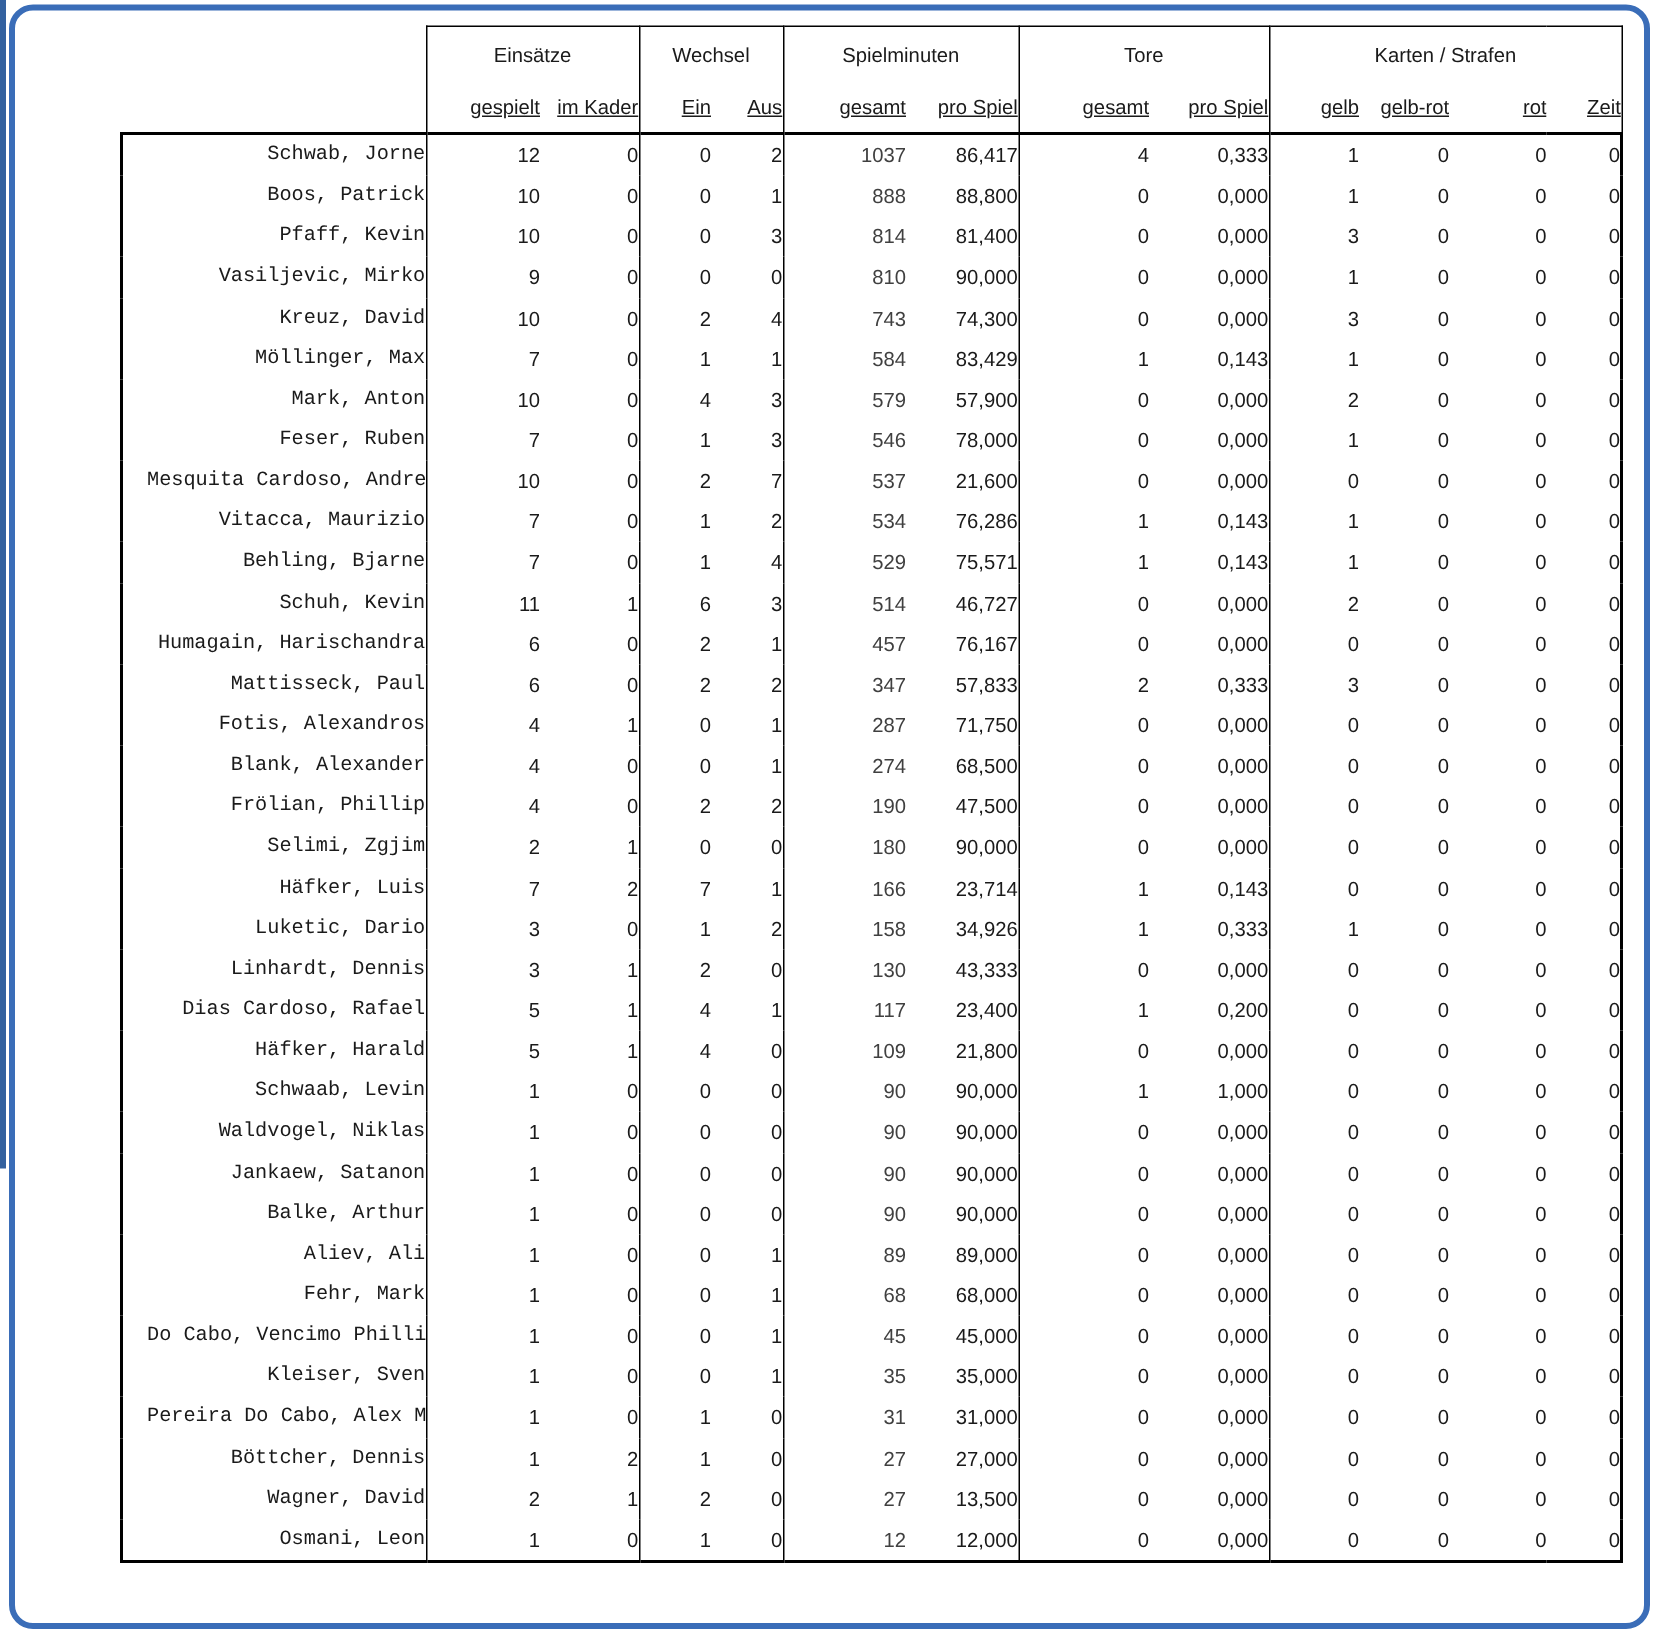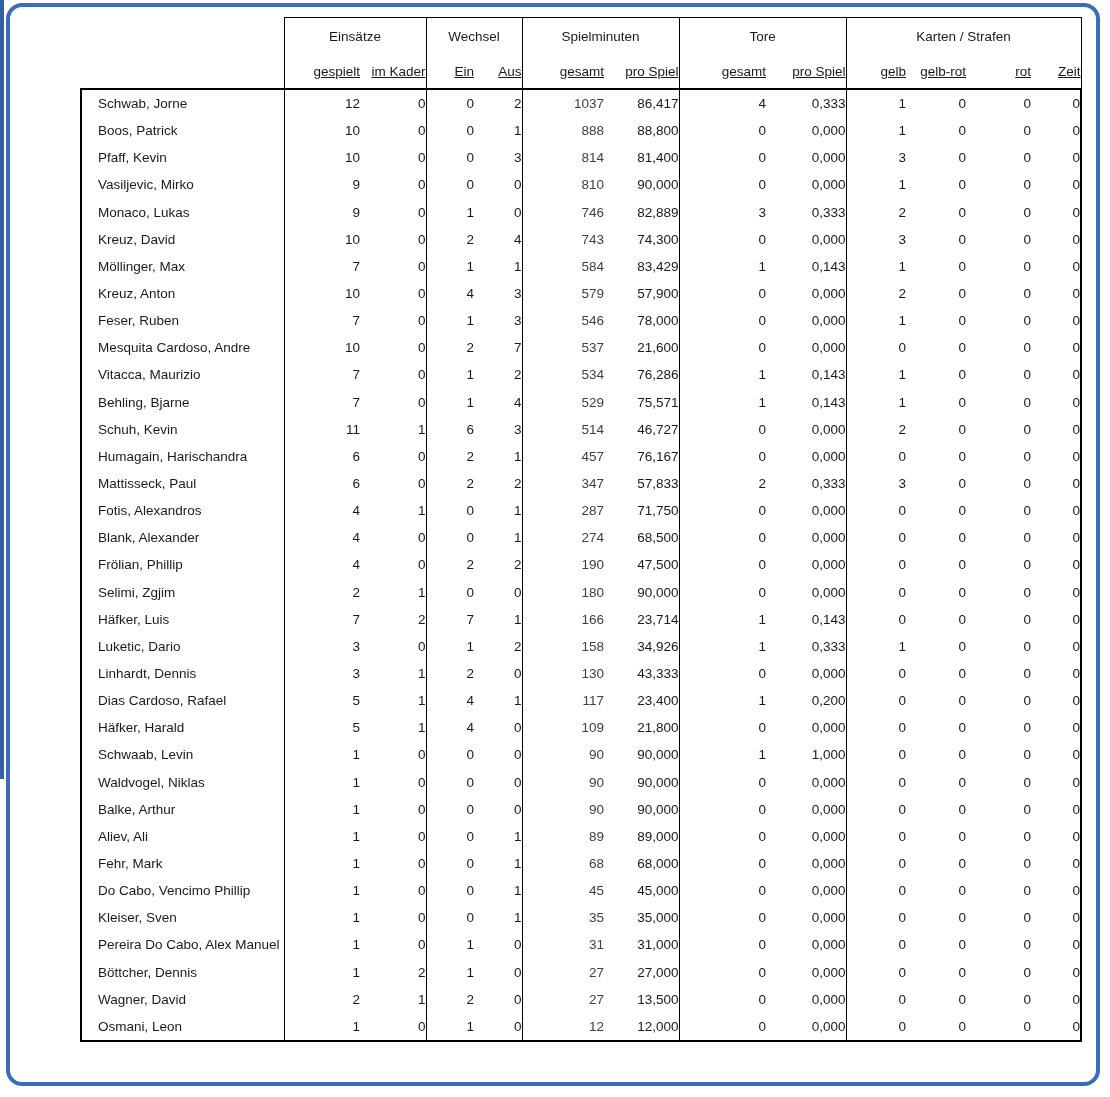--- a/index.html
+++ b/index.html
@@ -64,23 +64,24 @@
   tr.sub-row th {
     height: 34px;
     text-align: right;
     border-bottom: 2px solid #000;
     text-decoration: underline;
   }
   tr.sub-row th.blank { border-left: none; border-top: none; border-right: none; }
   
   tbody td { height: 27.15px; }
   tbody td.c-name {
-    text-align: left;
+    text-align: right;
     padding-left: 16px;
     border-left: 2px solid #000;
+    font-family: Liberation Mono, monospace;
   }
   td.num, th.num { text-align: right; }
   .gs  { border-left: 1px solid #000; }   
   .oeR { border-right: 2px solid #000; }  
   .heR { border-right: 1px solid #000; }  
   tbody tr:last-child td { border-bottom: 2px solid #000; }
   .blue { color: #404040; }
   
   .p14 { padding-right: 14px; }
   .p12 { padding-right: 12px; }
@@ -193,35 +194,20 @@
           <td class="num p5 gs blue">810</td>
           <td class="num p12">90,000</td>
           <td class="num p8 gs">0</td>
           <td class="num p5">0,000</td>
           <td class="num p7 gs">1</td>
           <td class="num p5">0</td>
           <td class="num p10">0</td>
           <td class="num p4 oeR">0</td>
         </tr>
         <tr>
-          <td class="c-name">Monaco, Lukas</td>
-          <td class="num p14 gs">9</td>
-          <td class="num p4">0</td>
-          <td class="num p11 gs">1</td>
-          <td class="num p4">0</td>
-          <td class="num p5 gs blue">746</td>
-          <td class="num p12">82,889</td>
-          <td class="num p8 gs">3</td>
-          <td class="num p5">0,333</td>
-          <td class="num p7 gs">2</td>
-          <td class="num p5">0</td>
-          <td class="num p10">0</td>
-          <td class="num p4 oeR">0</td>
-        </tr>
-        <tr>
           <td class="c-name">Kreuz, David</td>
           <td class="num p14 gs">10</td>
           <td class="num p4">0</td>
           <td class="num p11 gs">2</td>
           <td class="num p4">4</td>
           <td class="num p5 gs blue">743</td>
           <td class="num p12">74,300</td>
           <td class="num p8 gs">0</td>
           <td class="num p5">0,000</td>
           <td class="num p7 gs">3</td>
@@ -238,21 +224,21 @@
           <td class="num p5 gs blue">584</td>
           <td class="num p12">83,429</td>
           <td class="num p8 gs">1</td>
           <td class="num p5">0,143</td>
           <td class="num p7 gs">1</td>
           <td class="num p5">0</td>
           <td class="num p10">0</td>
           <td class="num p4 oeR">0</td>
         </tr>
         <tr>
-          <td class="c-name">Kreuz, Anton</td>
+          <td class="c-name">Mark, Anton</td>
           <td class="num p14 gs">10</td>
           <td class="num p4">0</td>
           <td class="num p11 gs">4</td>
           <td class="num p4">3</td>
           <td class="num p5 gs blue">579</td>
           <td class="num p12">57,900</td>
           <td class="num p8 gs">0</td>
           <td class="num p5">0,000</td>
           <td class="num p7 gs">2</td>
           <td class="num p5">0</td>
@@ -523,20 +509,35 @@
           <td class="num p5 gs blue">90</td>
           <td class="num p12">90,000</td>
           <td class="num p8 gs">0</td>
           <td class="num p5">0,000</td>
           <td class="num p7 gs">0</td>
           <td class="num p5">0</td>
           <td class="num p10">0</td>
           <td class="num p4 oeR">0</td>
         </tr>
         <tr>
+          <td class="c-name">Jankaew, Satanon</td>
+          <td class="num p14 gs">1</td>
+          <td class="num p4">0</td>
+          <td class="num p11 gs">0</td>
+          <td class="num p4">0</td>
+          <td class="num p5 gs blue">90</td>
+          <td class="num p12">90,000</td>
+          <td class="num p8 gs">0</td>
+          <td class="num p5">0,000</td>
+          <td class="num p7 gs">0</td>
+          <td class="num p5">0</td>
+          <td class="num p10">0</td>
+          <td class="num p4 oeR">0</td>
+        </tr>
+        <tr>
           <td class="c-name">Balke, Arthur</td>
           <td class="num p14 gs">1</td>
           <td class="num p4">0</td>
           <td class="num p11 gs">0</td>
           <td class="num p4">0</td>
           <td class="num p5 gs blue">90</td>
           <td class="num p12">90,000</td>
           <td class="num p8 gs">0</td>
           <td class="num p5">0,000</td>
           <td class="num p7 gs">0</td>

